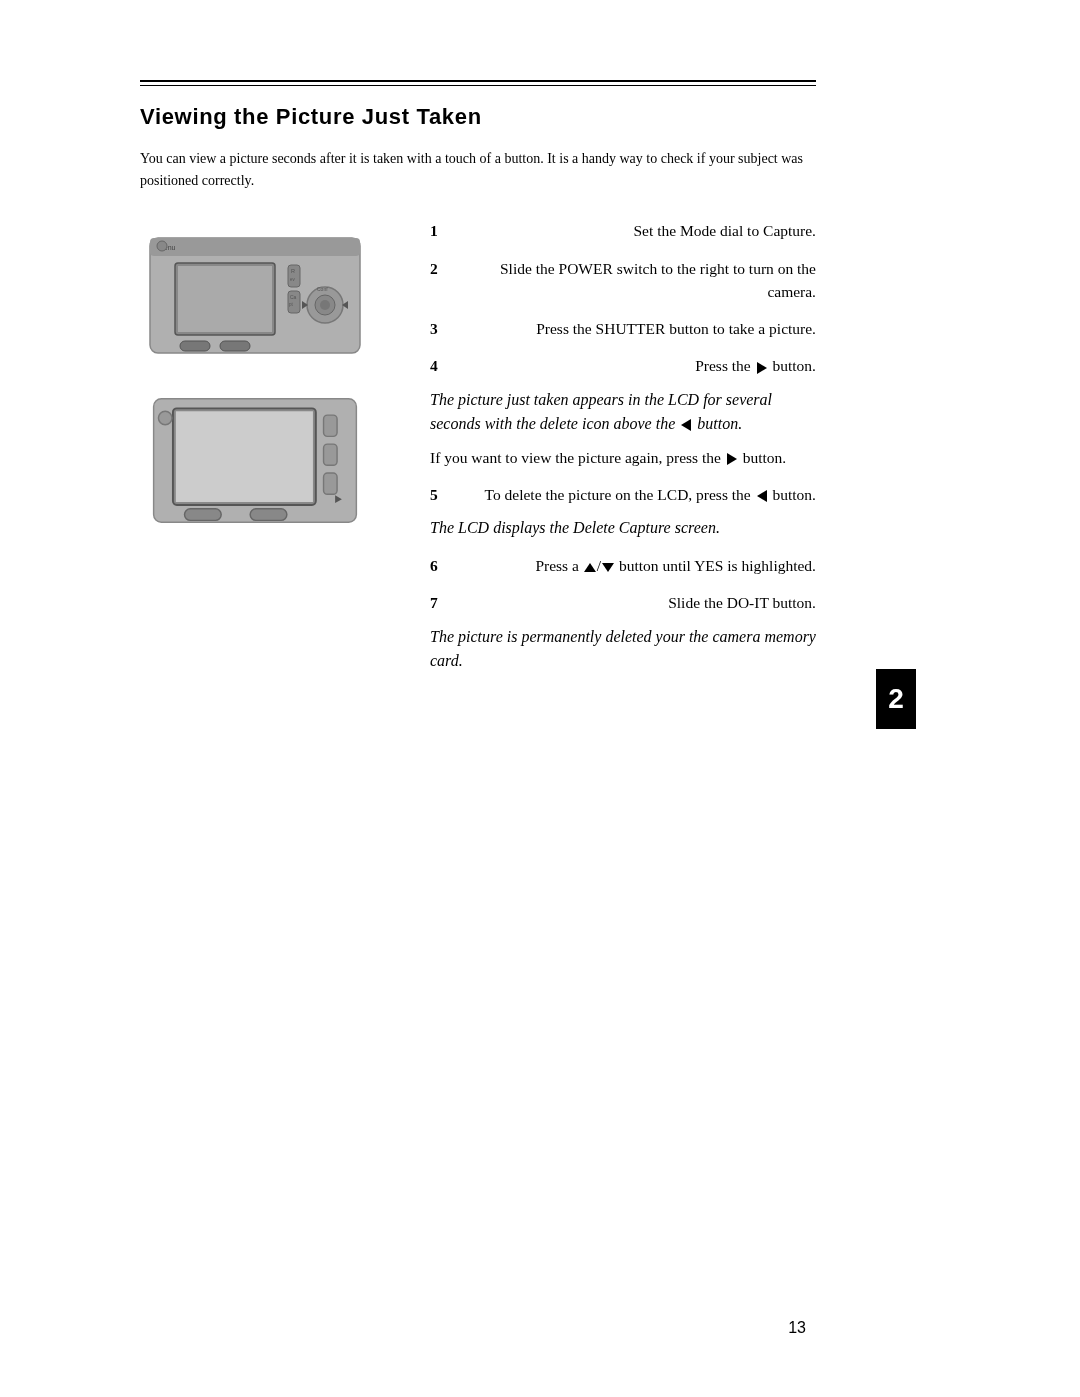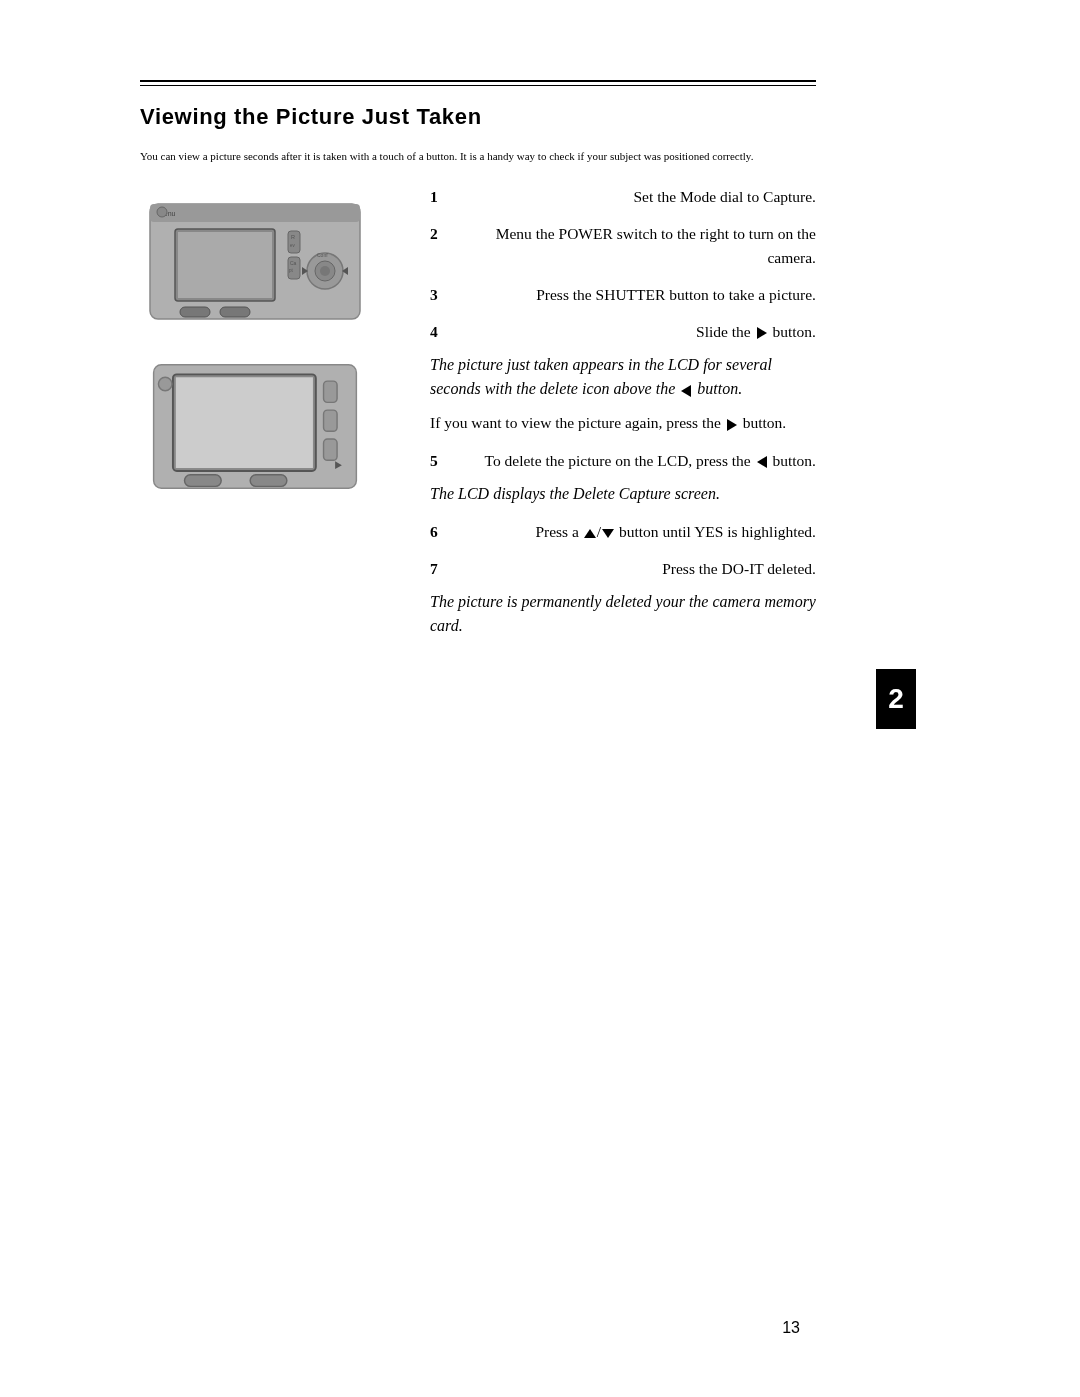--- a/index.html
+++ b/index.html
@@ -45,23 +45,23 @@
     .section-heading {
       font-family: Arial, Helvetica, sans-serif;
       font-size: 22px;
       font-weight: bold;
       margin-bottom: 18px;
       letter-spacing: 0.03em;
     }
 
     
     .intro-text {
-      font-size: 11px;
+      font-size: 14px;
       line-height: 1.55;
-      margin-bottom: 20px;
+      margin-bottom: 28px;
       max-width: 820px;
     }
 
     
     .content-area {
       display: flex;
       gap: 0px;
     }
 
     .left-images {
@@ -167,21 +167,21 @@
       color: #fff;
       font-size: 28px;
       font-weight: bold;
       font-family: Arial, sans-serif;
     }
 
     
     .page-number {
       position: absolute;
       bottom: 60px;
-      right: 116px;
+      right: 110px;
       font-size: 16px;
       font-family: Arial, sans-serif;
     }
 
     
     svg.camera-svg {
       width: 230px;
       height: 140px;
     }
 
@@ -276,36 +276,36 @@
       <div class="step-block">
         <div class="step-item">
           <span class="step-number">1</span>
           <span class="step-text">Set the Mode dial to Capture.</span>
         </div>
       </div>
 
       <div class="step-block">
         <div class="step-item">
           <span class="step-number">2</span>
-          <span class="step-text">Menu the POWER switch to the right to turn on the camera.</span>
+          <span class="step-text">Slide the POWER switch to the right to turn on the camera.</span>
         </div>
       </div>
 
       <div class="step-block">
         <div class="step-item">
           <span class="step-number">3</span>
           <span class="step-text">Press the SHUTTER button to take a picture.</span>
         </div>
       </div>
 
       <div class="step-block">
         <div class="step-item">
           <span class="step-number">4</span>
           <span class="step-text">
-            <span>Slide the </span>
+            <span>Press the </span>
             <span class="arrow-right"></span>
             <span> button.</span>
           </span>
         </div>
         <div class="italic-note">
           <em>The picture just taken appears in the LCD for several seconds with the delete icon above the </em>
           <span class="arrow-left"></span>
           <em> button.</em>
         </div>
         <div class="sub-text">
@@ -330,21 +330,21 @@
           <span class="step-number">6</span>
           <span class="step-text">
             Press a <span class="arrow-up"></span>/<span class="arrow-down"></span> button until YES is highlighted.
           </span>
         </div>
       </div>
 
       <div class="step-block">
         <div class="step-item">
           <span class="step-number">7</span>
-          <span class="step-text">Press the DO-IT deleted.</span>
+          <span class="step-text">Slide the DO-IT button.</span>
         </div>
         <div class="italic-note">
           <em>The picture is permanently deleted your the camera memory card.</em>
         </div>
       </div>
 
     </div>
   </div>
 
   <div class="chapter-tab">

